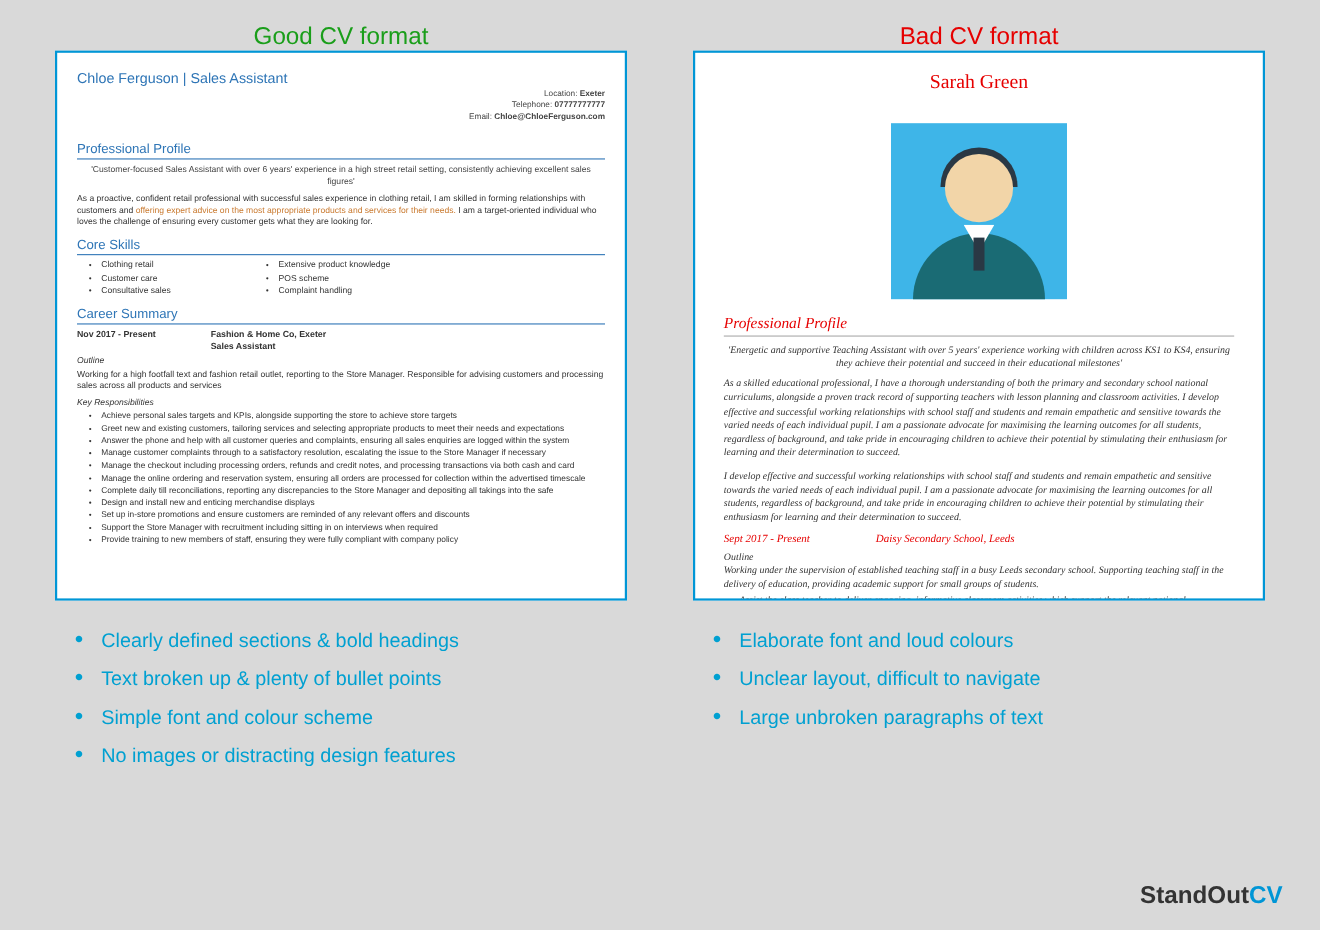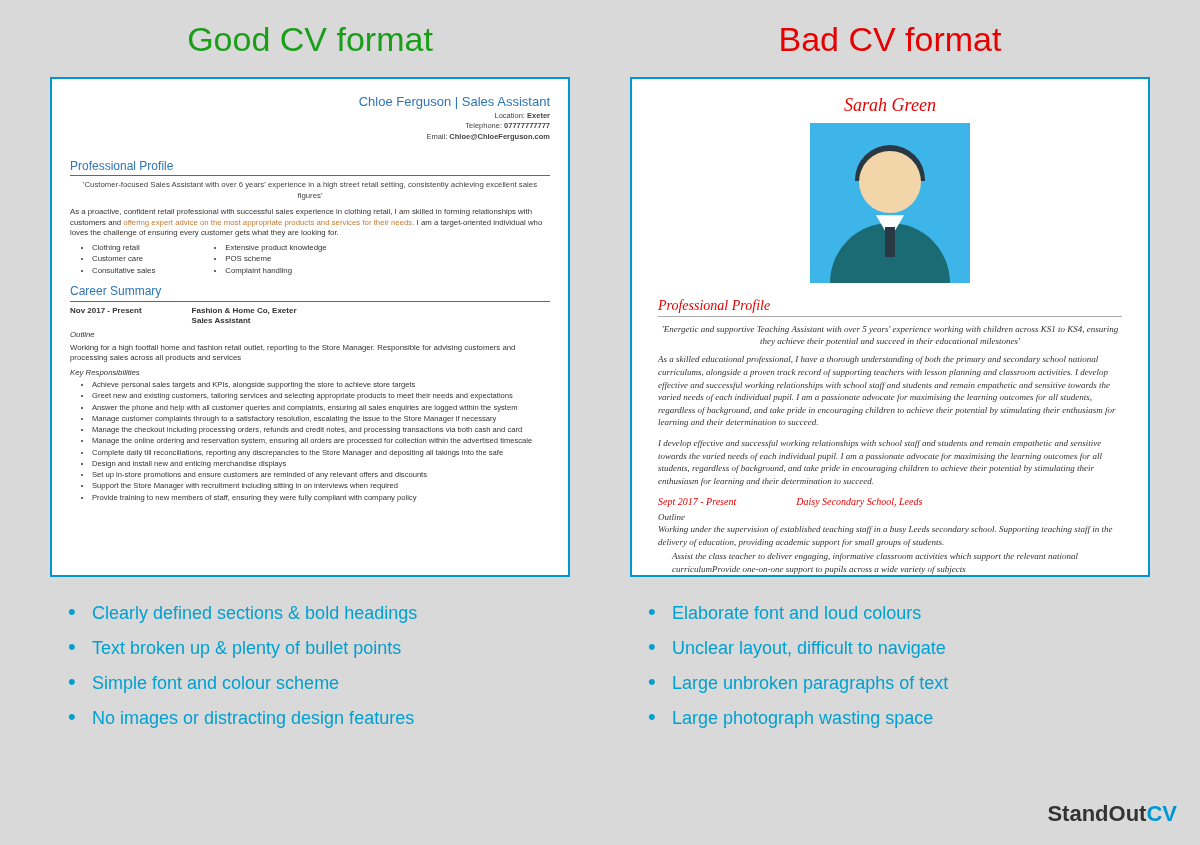--- a/index.html
+++ b/index.html
@@ -16,42 +16,41 @@
     padding: 20px 50px 0 50px;
     gap: 60px;
     height: 100%;
   }
   .column {
     flex: 1;
     display: flex;
     flex-direction: column;
   }
   .col-title {
-    font-size: 34px;
+    font-size: 22px;
     font-weight: 400;
     text-align: center;
-    margin-bottom: 18px;
     font-family: "Segoe UI", Arial, sans-serif;
   }
   .good-title { color: #1a9e1a; }
   .bad-title { color: #e60000; }
   .cv-preview {
     border: 2px solid #0096d6;
     background: #fff;
     height: 500px;
     padding: 14px 18px;
     overflow: hidden;
     font-size: 8.5px;
     line-height: 1.35;
     color: #333;
     position: relative;
   }
   
   .good-cv .name-line {
-    text-align: right;
+    text-align: left;
     color: #2e75b6;
     font-size: 13px;
     font-weight: 400;
   }
   .good-cv .contact {
     text-align: right;
     font-size: 7.5px;
     color: #444;
     line-height: 1.4;
     margin-bottom: 16px;
@@ -69,40 +68,39 @@
   .good-cv .quote {
     text-align: center;
     font-size: 7.8px;
     color: #444;
     margin-bottom: 6px;
   }
   .good-cv p { font-size: 7.8px; color: #333; margin-bottom: 4px; }
   .good-cv .highlight { color: #c9792e; }
   .good-cv .skills-cols {
     display: flex;
-    gap: 60px;
+    gap: 88px;
     padding-left: 12px;
   }
   .good-cv .skills-cols ul { list-style: disc; padding-left: 10px; }
   .good-cv .skills-cols li { font-size: 7.8px; margin-bottom: 1px; }
   .good-cv .job-head { display: flex; gap: 50px; font-size: 8px; font-weight: 700; margin-bottom: 2px; }
   .good-cv .sub-i { font-style: italic; font-size: 7.8px; margin-top: 3px; margin-bottom: 2px; }
   .good-cv .resp { list-style: disc; padding-left: 22px; }
   .good-cv .resp li { font-size: 7.6px; margin-bottom: 1px; }
   
   .bad-cv {
     font-family: "Brush Script MT", "Lucida Handwriting", cursive;
     padding: 14px 26px;
   }
   .bad-cv .bad-name {
     text-align: center;
     color: #e60000;
     font-size: 18px;
-    font-style: italic;
-    margin-bottom: 6px;
+    margin-bottom: 26px;
   }
   .bad-cv .avatar-box {
     width: 160px;
     height: 160px;
     margin: 0 auto 14px auto;
     background: #3eb5e8;
     position: relative;
     overflow: hidden;
   }
   .bad-cv .avatar-head {
@@ -176,21 +174,21 @@
     content: "•";
     position: absolute;
     left: 0;
     color: #00a0d1;
     font-size: 22px;
     line-height: 18px;
   }
   .logo {
     position: absolute;
     bottom: 18px;
-    right: 23px;
+    right: 34px;
     font-size: 22px;
     font-weight: 700;
     font-family: Arial, sans-serif;
   }
   .logo .stand { color: #333; }
   .logo .cv { color: #0096d6; font-weight: 800; }
 </style>
 </head>
 <body>
 
@@ -203,20 +201,21 @@
       <div class="contact">
         <span>Location:</span> <b>Exeter</b><br>
         <span>Telephone:</span> <b>07777777777</b><br>
         <span>Email:</span> <b>Chloe@ChloeFerguson.com</b>
       </div>
       <div class="section-h">Professional Profile</div>
       <div class="quote">'Customer-focused Sales Assistant with over 6 years' experience in a high street retail setting, consistently achieving excellent sales figures'</div>
       <p>
         <span>As a proactive, confident retail professional with successful sales experience in clothing retail, I am skilled in forming relationships with customers and </span><span class="highlight">offering expert advice on the most appropriate products and services for their needs.</span><span> I am a target-oriented individual who loves the challenge of ensuring every customer gets what they are looking for.</span>
       </p>
+      <div class="section-h">Core Skills</div>
       <div class="skills-cols">
         <ul>
           <li>Clothing retail</li>
           <li>Customer care</li>
           <li>Consultative sales</li>
         </ul>
         <ul>
           <li>Extensive product knowledge</li>
           <li>POS scheme</li>
           <li>Complaint handling</li>
@@ -224,21 +223,21 @@
       </div>
       <div class="section-h">Career Summary</div>
       <div class="job-head">
         <span>Nov 2017 - Present</span>
         <span>
           <span>Fashion &amp; Home Co, Exeter</span><br>
           <span>Sales Assistant</span>
         </span>
       </div>
       <div class="sub-i">Outline</div>
-      <p>Working for a high footfall home and fashion retail outlet, reporting to the Store Manager. Responsible for advising customers and processing sales across all products and services</p>
+      <p>Working for a high footfall text and fashion retail outlet, reporting to the Store Manager. Responsible for advising customers and processing sales across all products and services</p>
       <div class="sub-i">Key Responsibilities</div>
       <ul class="resp">
         <li>Achieve personal sales targets and KPIs, alongside supporting the store to achieve store targets</li>
         <li>Greet new and existing customers, tailoring services and selecting appropriate products to meet their needs and expectations</li>
         <li>Answer the phone and help with all customer queries and complaints, ensuring all sales enquiries are logged within the system</li>
         <li>Manage customer complaints through to a satisfactory resolution, escalating the issue to the Store Manager if necessary</li>
         <li>Manage the checkout including processing orders, refunds and credit notes, and processing transactions via both cash and card</li>
         <li>Manage the online ordering and reservation system, ensuring all orders are processed for collection within the advertised timescale</li>
         <li>Complete daily till reconciliations, reporting any discrepancies to the Store Manager and depositing all takings into the safe</li>
         <li>Design and install new and enticing merchandise displays</li>
@@ -275,21 +274,20 @@
         <span>Daisy Secondary School, Leeds</span>
       </div>
       <div class="bad-sub">Outline</div>
       <div class="bad-para" style="margin-bottom:2px">Working under the supervision of established teaching staff in a busy Leeds secondary school. Supporting teaching staff in the delivery of education, providing academic support for small groups of students.</div>
       <div class="bad-para" style="padding-left:14px">Assist the class teacher to deliver engaging, informative classroom activities which support the relevant national curriculumProvide one-on-one support to pupils across a wide variety of subjects</div>
     </div>
     <ul class="bullets">
       <li>Elaborate font and loud colours</li>
       <li>Unclear layout, difficult to navigate</li>
       <li>Large unbroken paragraphs of text</li>
-      <li>Large photograph wasting space</li>
     </ul>
   </div>
 
 </div>
 
 <div class="logo">
   <span class="stand">StandOut</span><span class="cv">CV</span>
 </div>
 
 </body></html>

